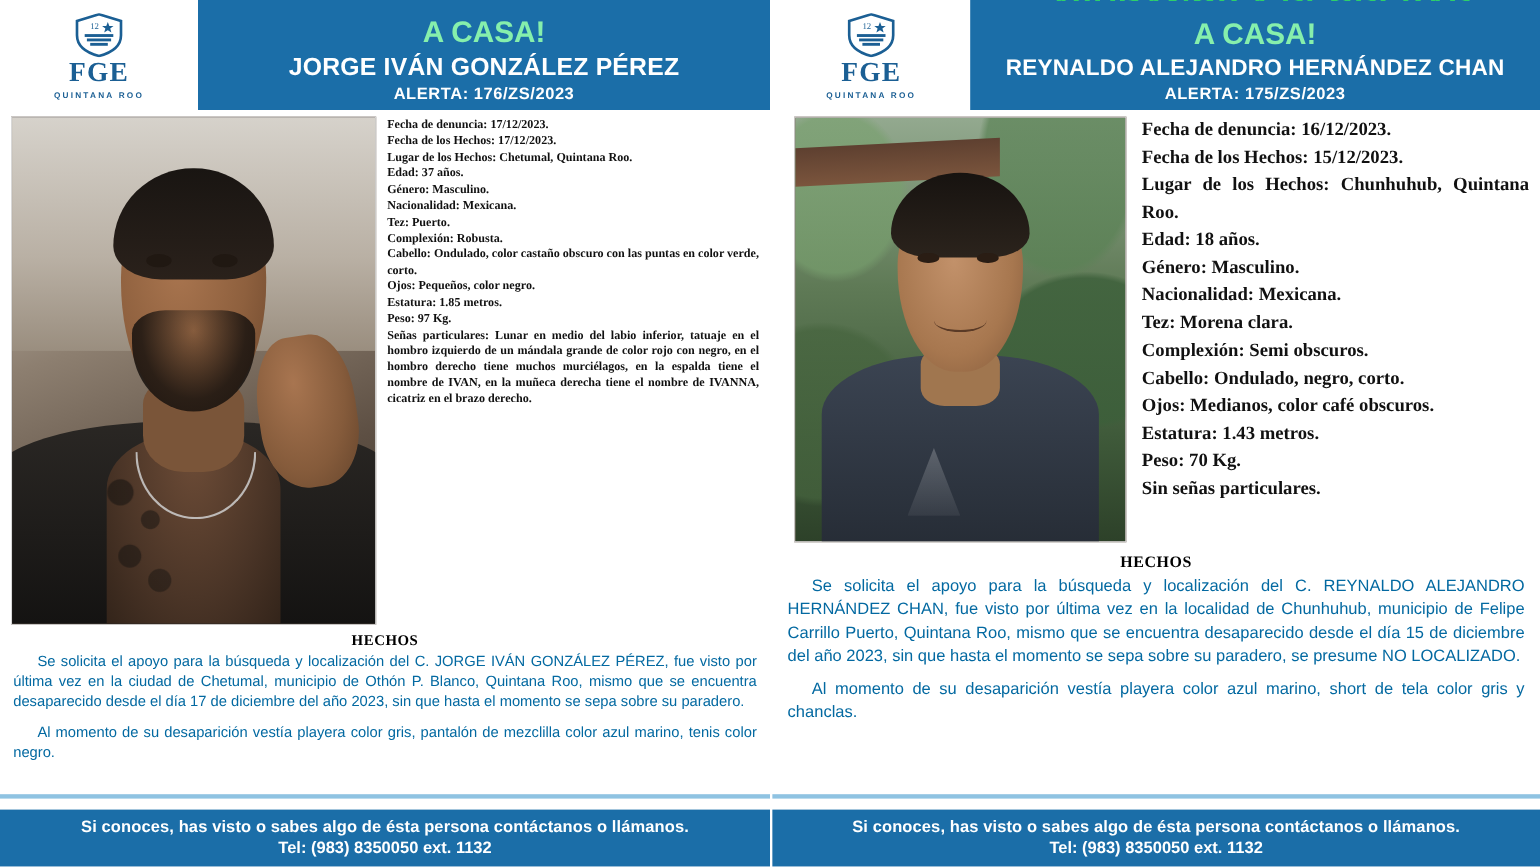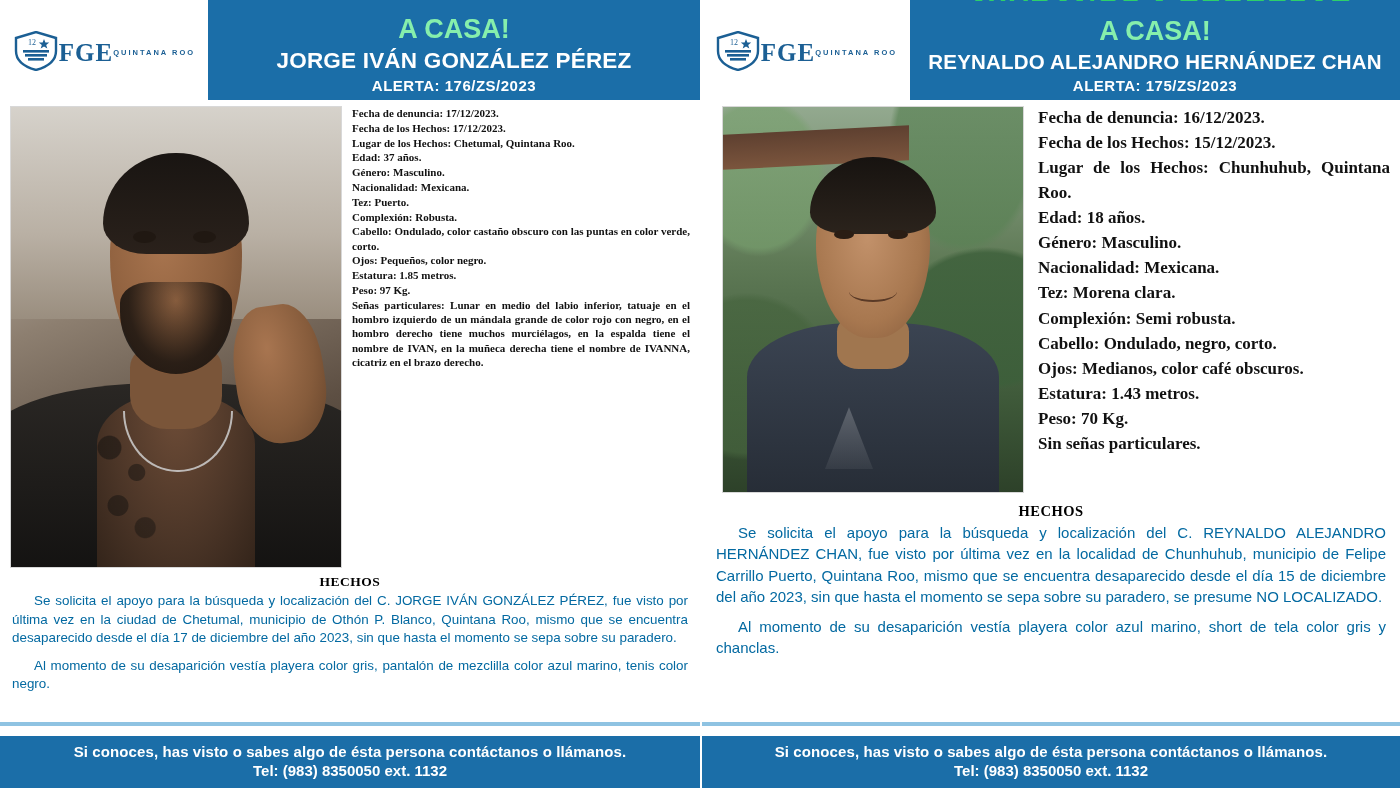--- a/index.html
+++ b/index.html
@@ -33,24 +33,24 @@
 
   
   .header {
     position: relative;
     height: 100px;
     background: #ffffff;
     display: flex;
     align-items: stretch;
   }
   .logo-box {
-    width: 208px;
+    width: 180px;
     background: #ffffff;
     display: flex;
-    flex-direction: row;
+    flex-direction: column;
     align-items: center;
     justify-content: center;
     padding-top: 2px;
     box-sizing: border-box;
   }
   .crest {
     width: 46px;
     height: 40px;
     position: relative;
   }
@@ -432,21 +432,21 @@
         <div class="p2-smile"></div>
       </div>
       <div class="details">
         <p>Fecha de denuncia: 16/12/2023.</p>
         <p>Fecha de los Hechos: 15/12/2023.</p>
         <p>Lugar de los Hechos: Chunhuhub, Quintana Roo.</p>
         <p>Edad: 18 años.</p>
         <p>Género: Masculino.</p>
         <p>Nacionalidad: Mexicana.</p>
         <p>Tez: Morena clara.</p>
-        <p>Complexión: Semi robusta.</p>
+        <p>Complexión: Semi obscuros.</p>
         <p>Cabello: Ondulado, negro, corto.</p>
         <p>Ojos: Medianos, color café obscuros.</p>
         <p>Estatura: 1.43 metros.</p>
         <p>Peso: 70 Kg.</p>
         <p>Sin señas particulares.</p>
       </div>
     </div>
 
     <div class="hechos-title">HECHOS</div>
     <div class="hechos">

